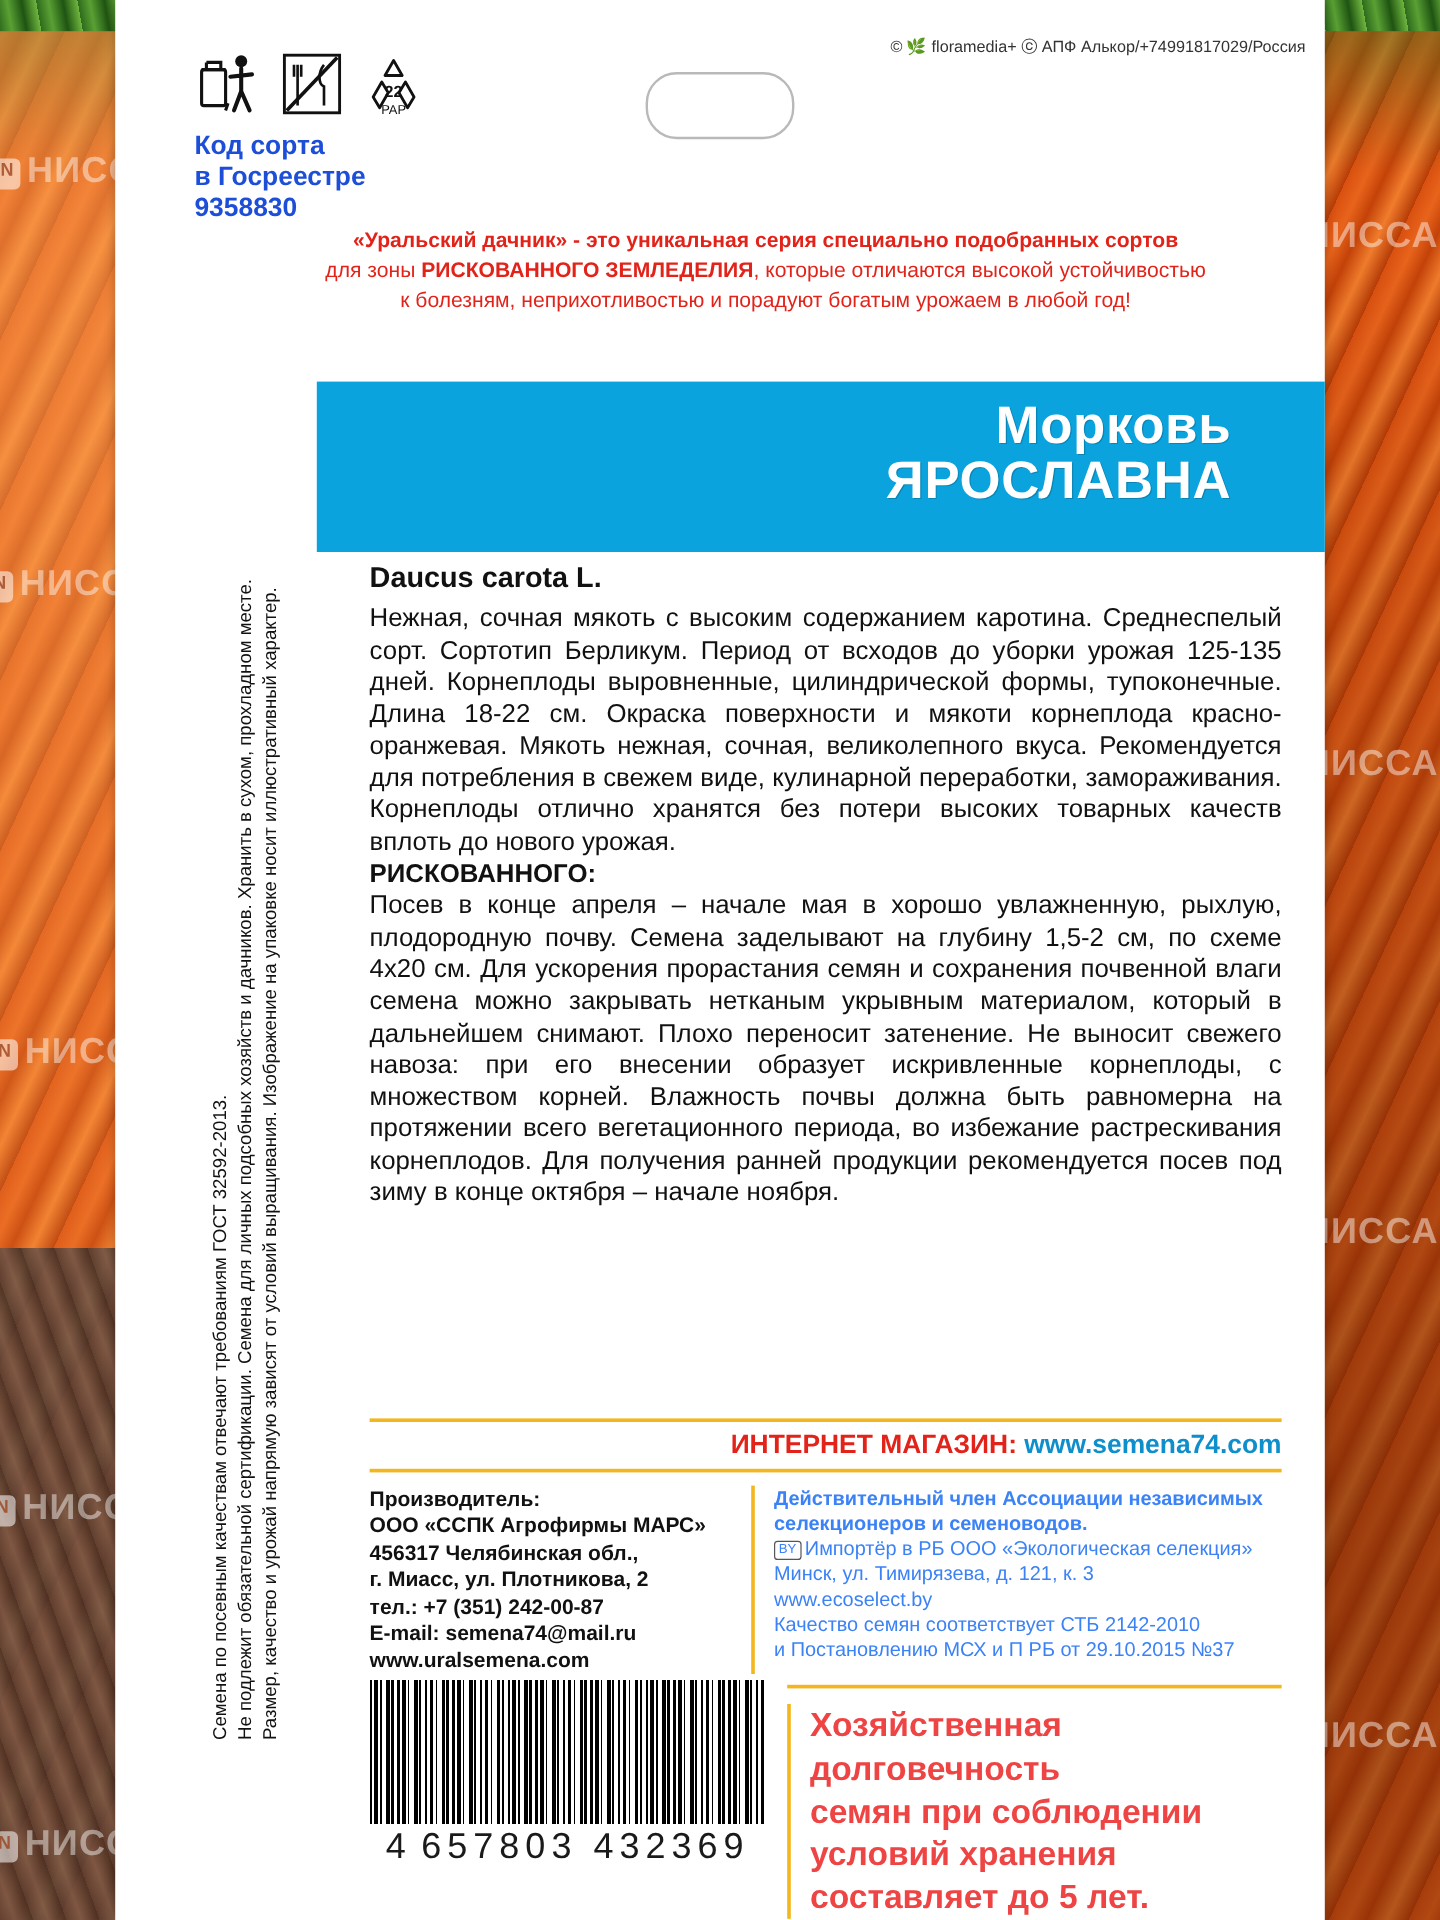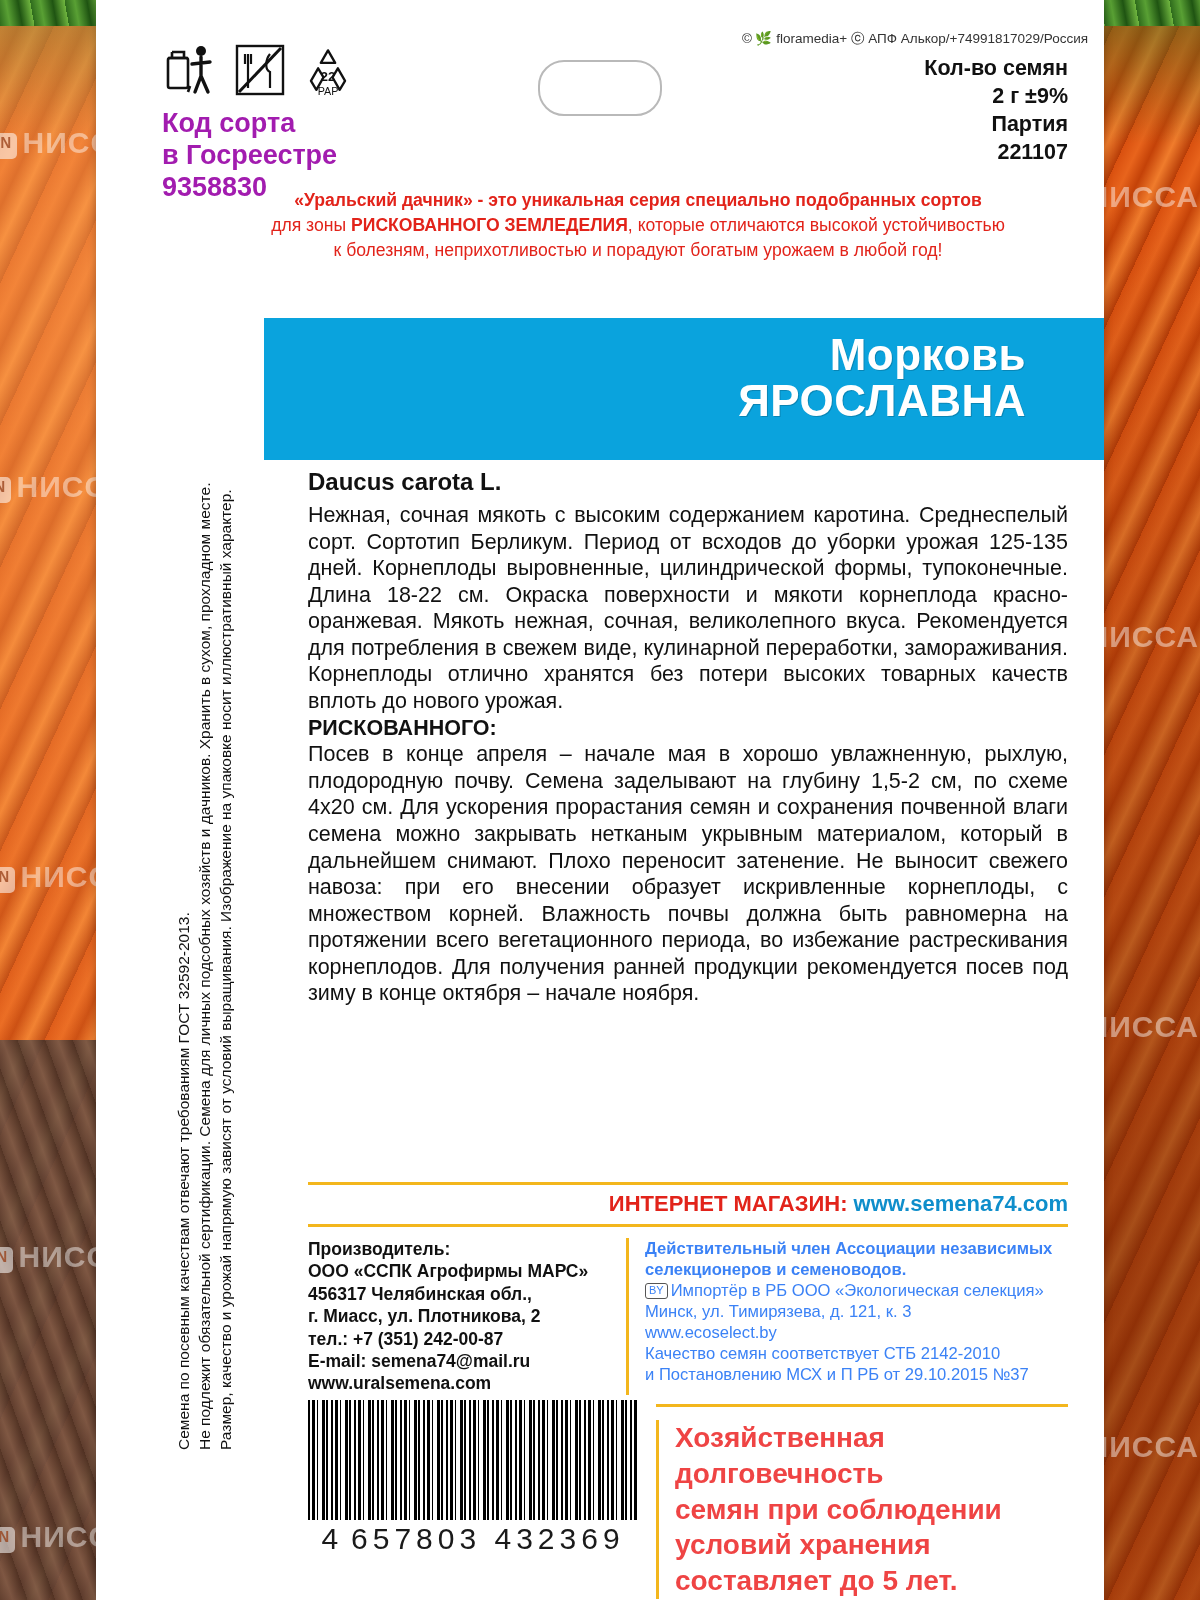--- a/index.html
+++ b/index.html
@@ -122,24 +122,24 @@
     display: flex;
     gap: 16px;
     align-items: flex-start;
   }
   .ico { width: 52px; height: 58px; }
 
   .code-block {
     position: absolute;
     left: 66px;
     top: 108px;
-    font-size: 27px;
+    font-size: 22px;
     font-weight: bold;
     line-height: 1.18;
-    color: #a21caf;
+    color: #1d4ed8;
   }
 
   .qty-block {
     position: absolute;
     right: 36px;
     top: 55px;
     text-align: right;
     font-size: 21.5px;
     font-weight: bold;
     line-height: 1.3;
@@ -375,26 +375,20 @@
       <text x="29" y="56" font-size="12" font-family="Liberation Sans, sans-serif" text-anchor="middle" fill="#111">PAP</text>
     </svg>
   </div>
 
   <div class="code-block">
     <div>Код сорта</div>
     <div>в Госреестре</div>
     <div>9358830</div>
   </div>
 
-  <div class="qty-block">
-    <div>Кол-во семян</div>
-    <div>2 г ±9%</div>
-    <div>Партия</div>
-    <div>221107</div>
-  </div>
 
   <div class="promo">
     <div>«Уральский дачник» - это уникальная серия специально подобранных сортов</div>
     <div><span class="quiet">для зоны </span><span>РИСКОВАННОГО ЗЕМЛЕДЕЛИЯ</span><span class="quiet">, которые отличаются высокой устойчивостью</span></div>
     <div class="quiet">к болезням, неприхотливостью и порадуют богатым урожаем в любой год!</div>
   </div>
 
   <div class="title-band">
     <div class="t1">Морковь</div>
     <div class="t2">ЯРОСЛАВНА</div>

